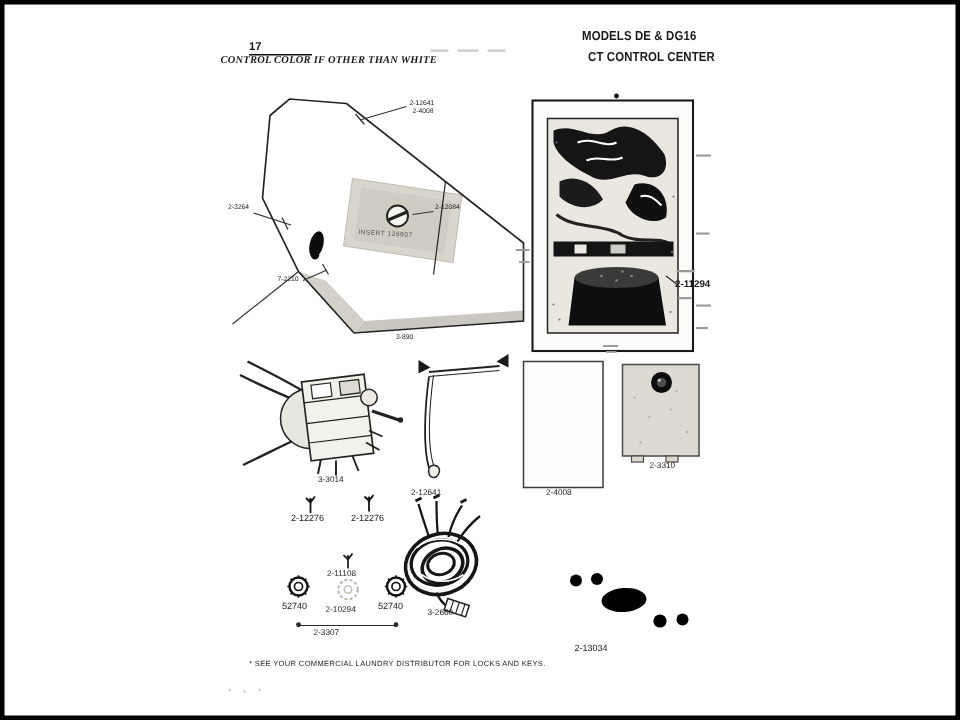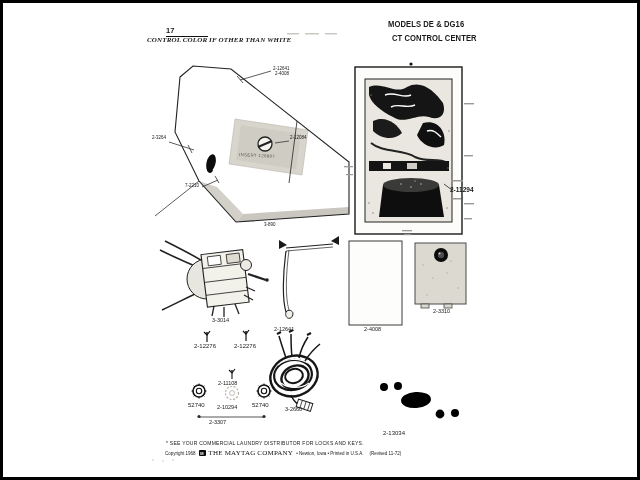--- a/index.html
+++ b/index.html
@@ -299,21 +299,14 @@
   <div class="lbl" style="left:231px;top:340px;">2-12276</div>
   <div class="lbl s55" style="left:215px;top:378px;">2-11108</div>
   <div class="lbl" style="left:185px;top:399px;">52740</div>
   <div class="lbl s55" style="left:214px;top:402px;">2-10294</div>
   <div class="lbl" style="left:249px;top:399px;">52740</div>
   <div class="lbl s55" style="left:206px;top:417px;">2-3307</div>
   <div class="lbl s55" style="left:282px;top:404px;">3-2660</div>
   <div class="lbl" style="left:380px;top:427px;">2-13034</div>
 
   <div class="footer-note">* SEE YOUR COMMERCIAL LAUNDRY DISTRIBUTOR FOR LOCKS AND KEYS.</div>
-  <div class="copyline">
-    <span>Copyright 1968</span>
-    <span class="mbadge">M</span>
-    <span class="company">THE MAYTAG COMPANY</span>
-    <span>• Newton, Iowa • Printed in U.S.A.</span>
-    <span class="rev">(Revised 11-72)</span>
-  </div>
 
 </div>
 
 </body></html>

